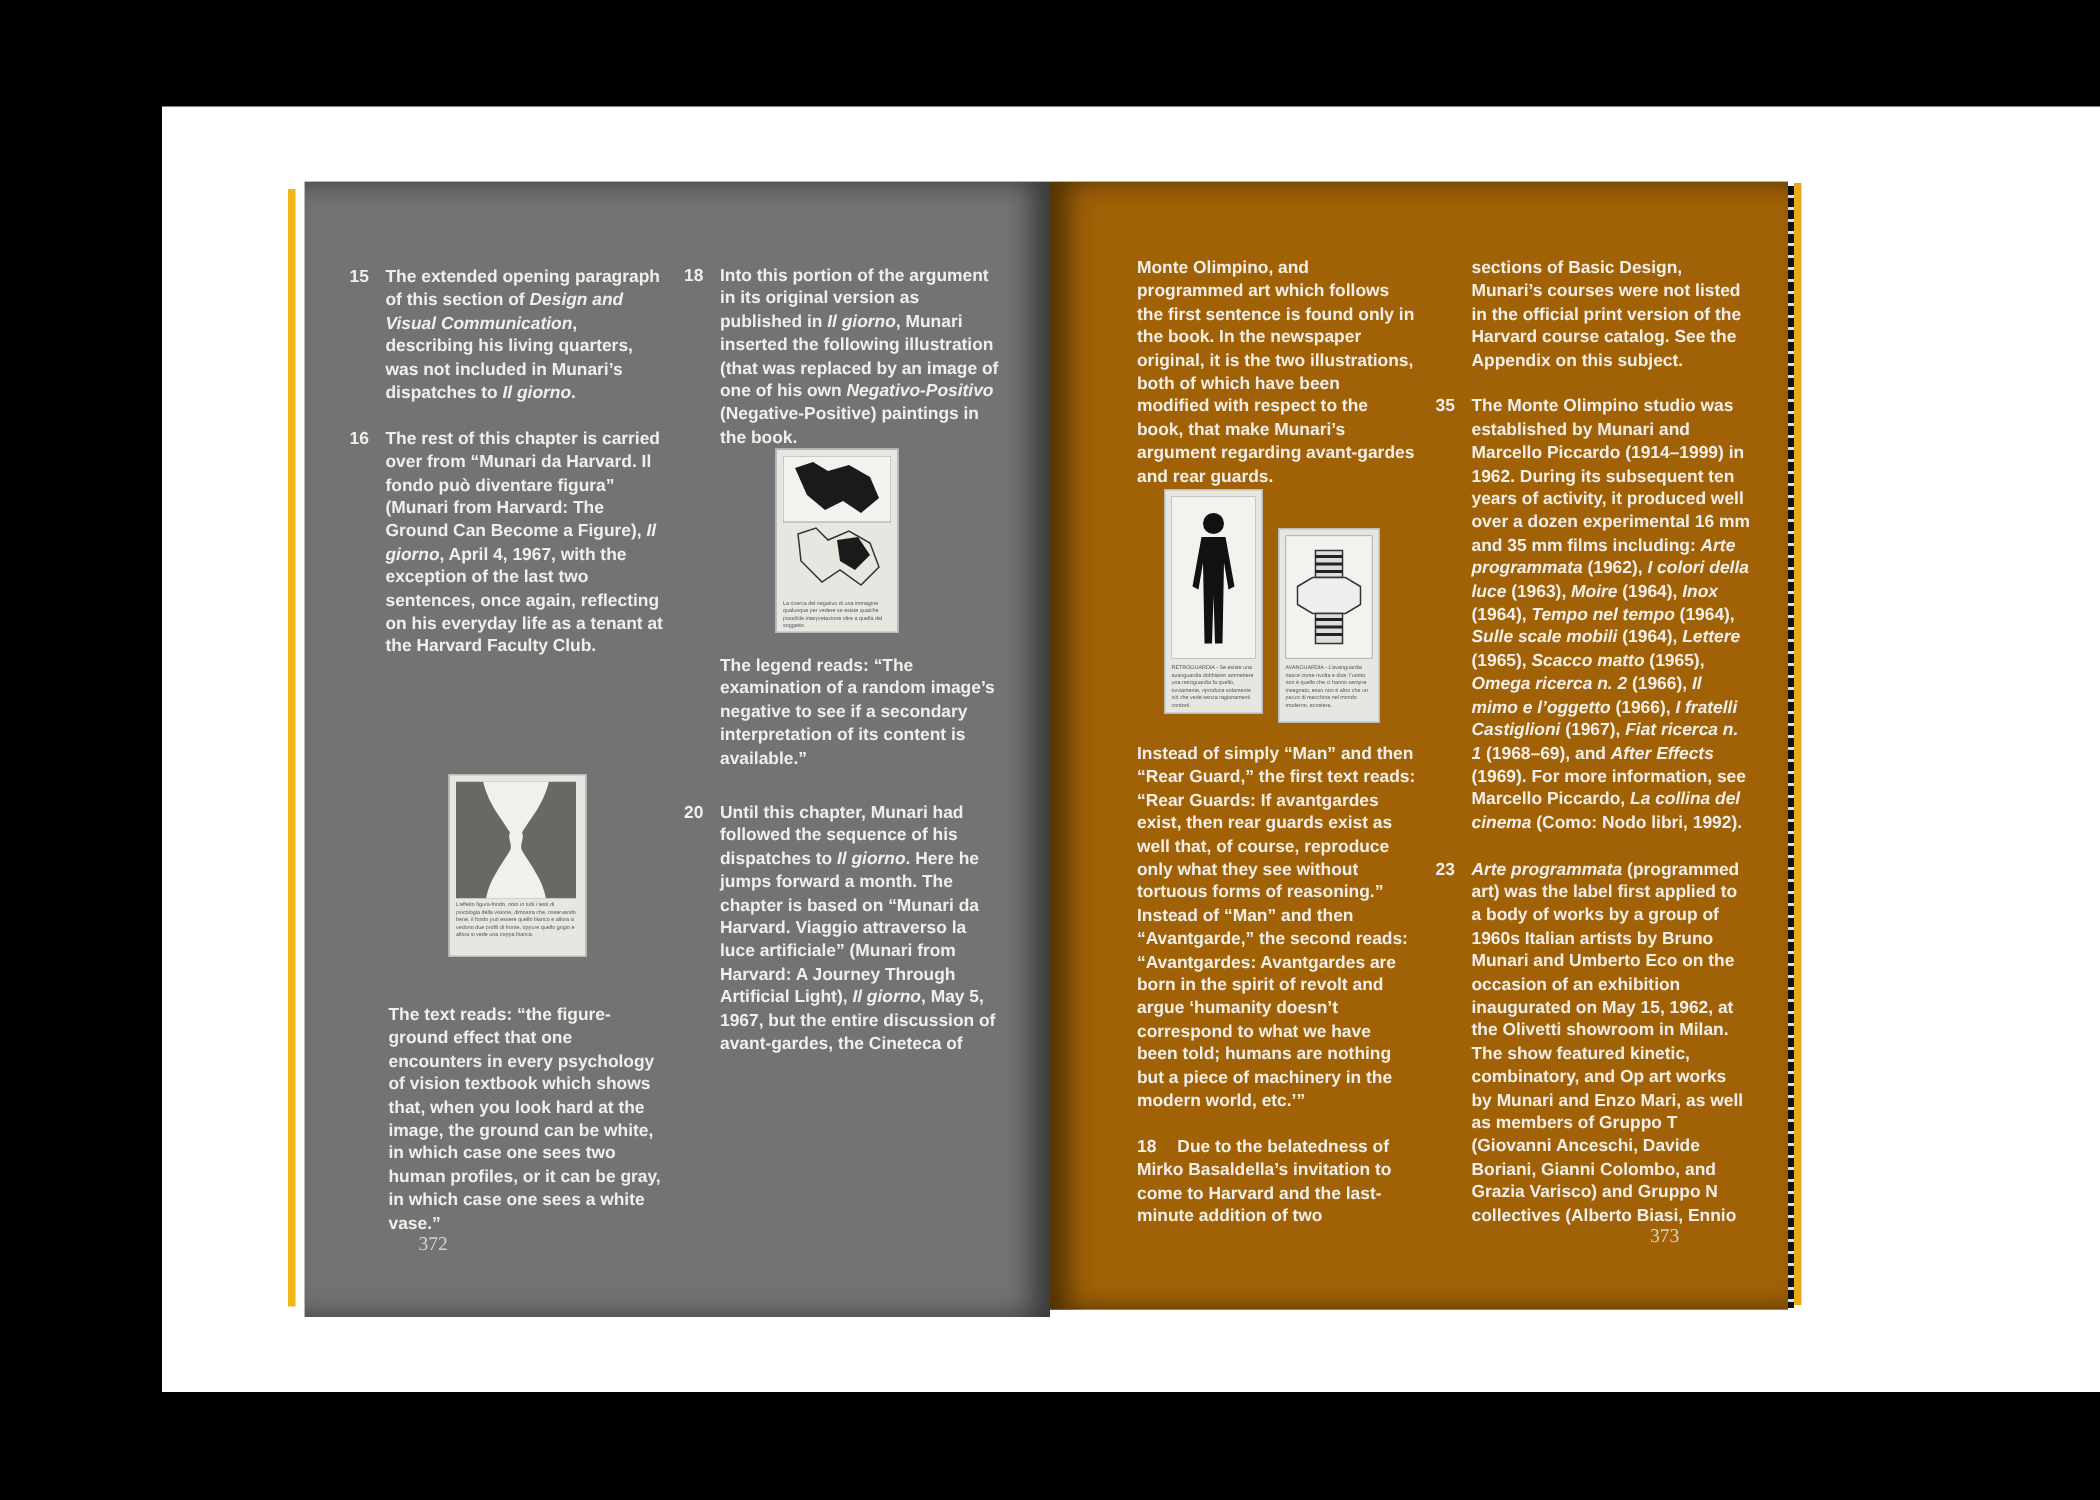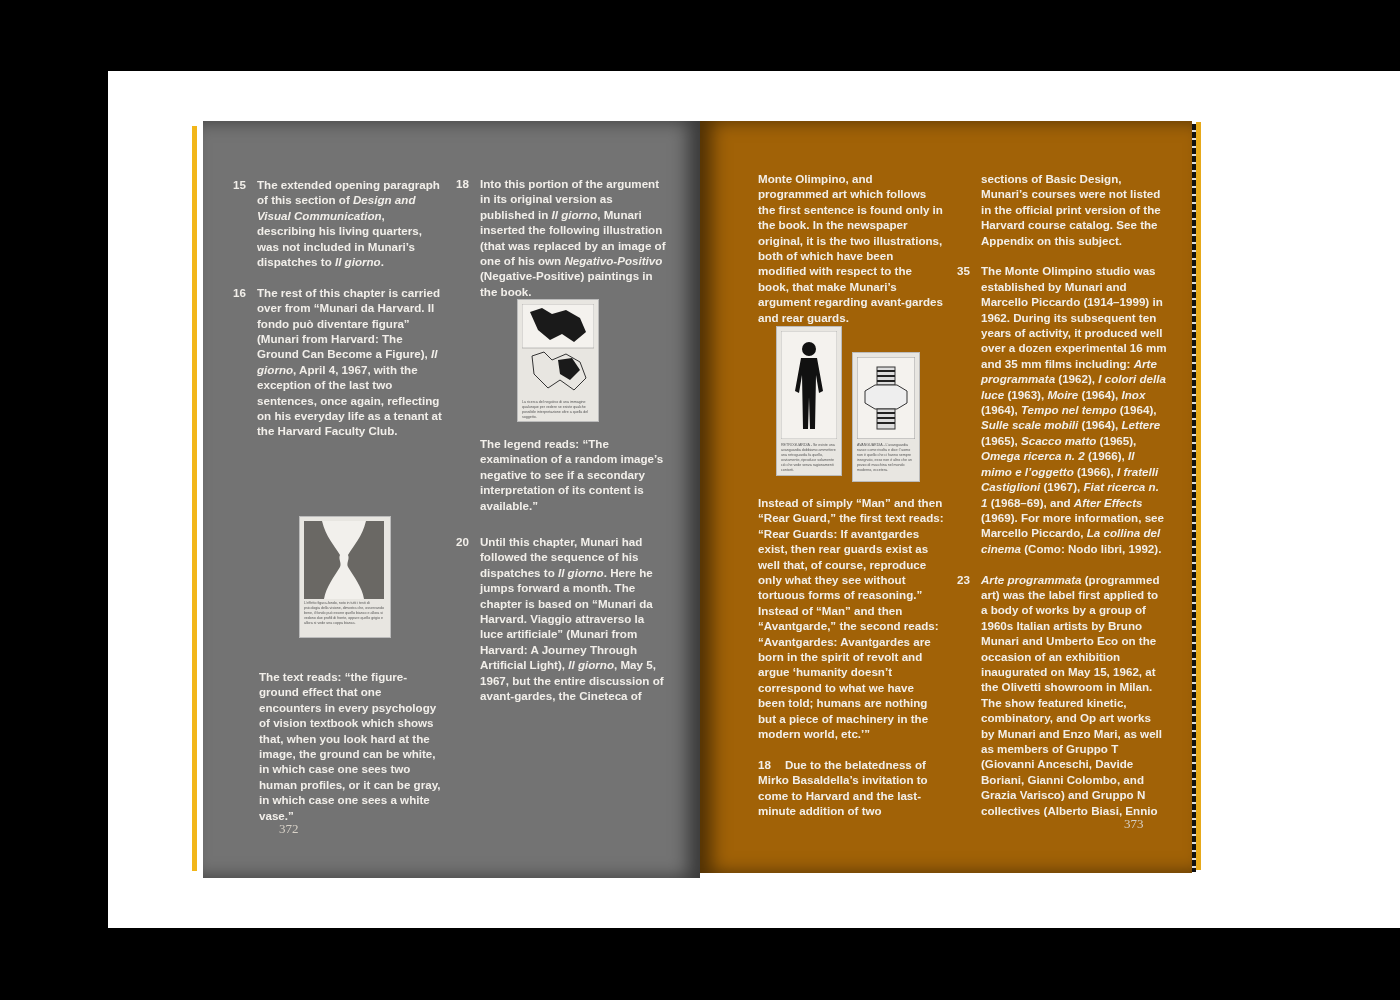--- a/index.html
+++ b/index.html
@@ -126,14 +126,14 @@
           <span class="num">35</span>
           <p>The Monte Olimpino studio was established by Munari and Marcello Piccardo (1914–1999) in 1962. During its subsequent ten years of activity, it produced well over a dozen experimental 16 mm and 35 mm films including: <i>Arte programmata</i> (1962), <i>I colori della luce</i> (1963), <i>Moire</i> (1964), <i>Inox</i> (1964), <i>Tempo nel tempo</i> (1964), <i>Sulle scale mobili</i> (1964), <i>Lettere</i> (1965), <i>Scacco matto</i> (1965), <i>Omega ricerca n. 2</i> (1966), <i>Il mimo e l’oggetto</i> (1966), <i>I fratelli Castiglioni</i> (1967), <i>Fiat ricerca n. 1</i> (1968–69), and <i>After Effects</i> (1969). For more information, see Marcello Piccardo, <i>La collina del cinema</i> (Como: Nodo libri, 1992).</p>
         </div>
         <div class="note">
           <span class="num">23</span>
           <p><i>Arte programmata</i> (programmed art) was the label first applied to a body of works by a group of 1960s Italian artists by Bruno Munari and Umberto Eco on the occasion of an exhibition inaugurated on May 15, 1962, at the Olivetti showroom in Milan. The show featured kinetic, combinatory, and Op art works by Munari and Enzo Mari, as well as members of Gruppo T (Giovanni Anceschi, Davide Boriani, Gianni Colombo, and Grazia Varisco) and Gruppo N collectives (Alberto Biasi, Ennio</p>
         </div>
       </div>
   </div>
 
-  <div class="folio" style="left:424px; top:695px;">373</div>
+  <div class="folio" style="left:400px; top:695px;">373</div>
 </div>
 
 </body></html>

